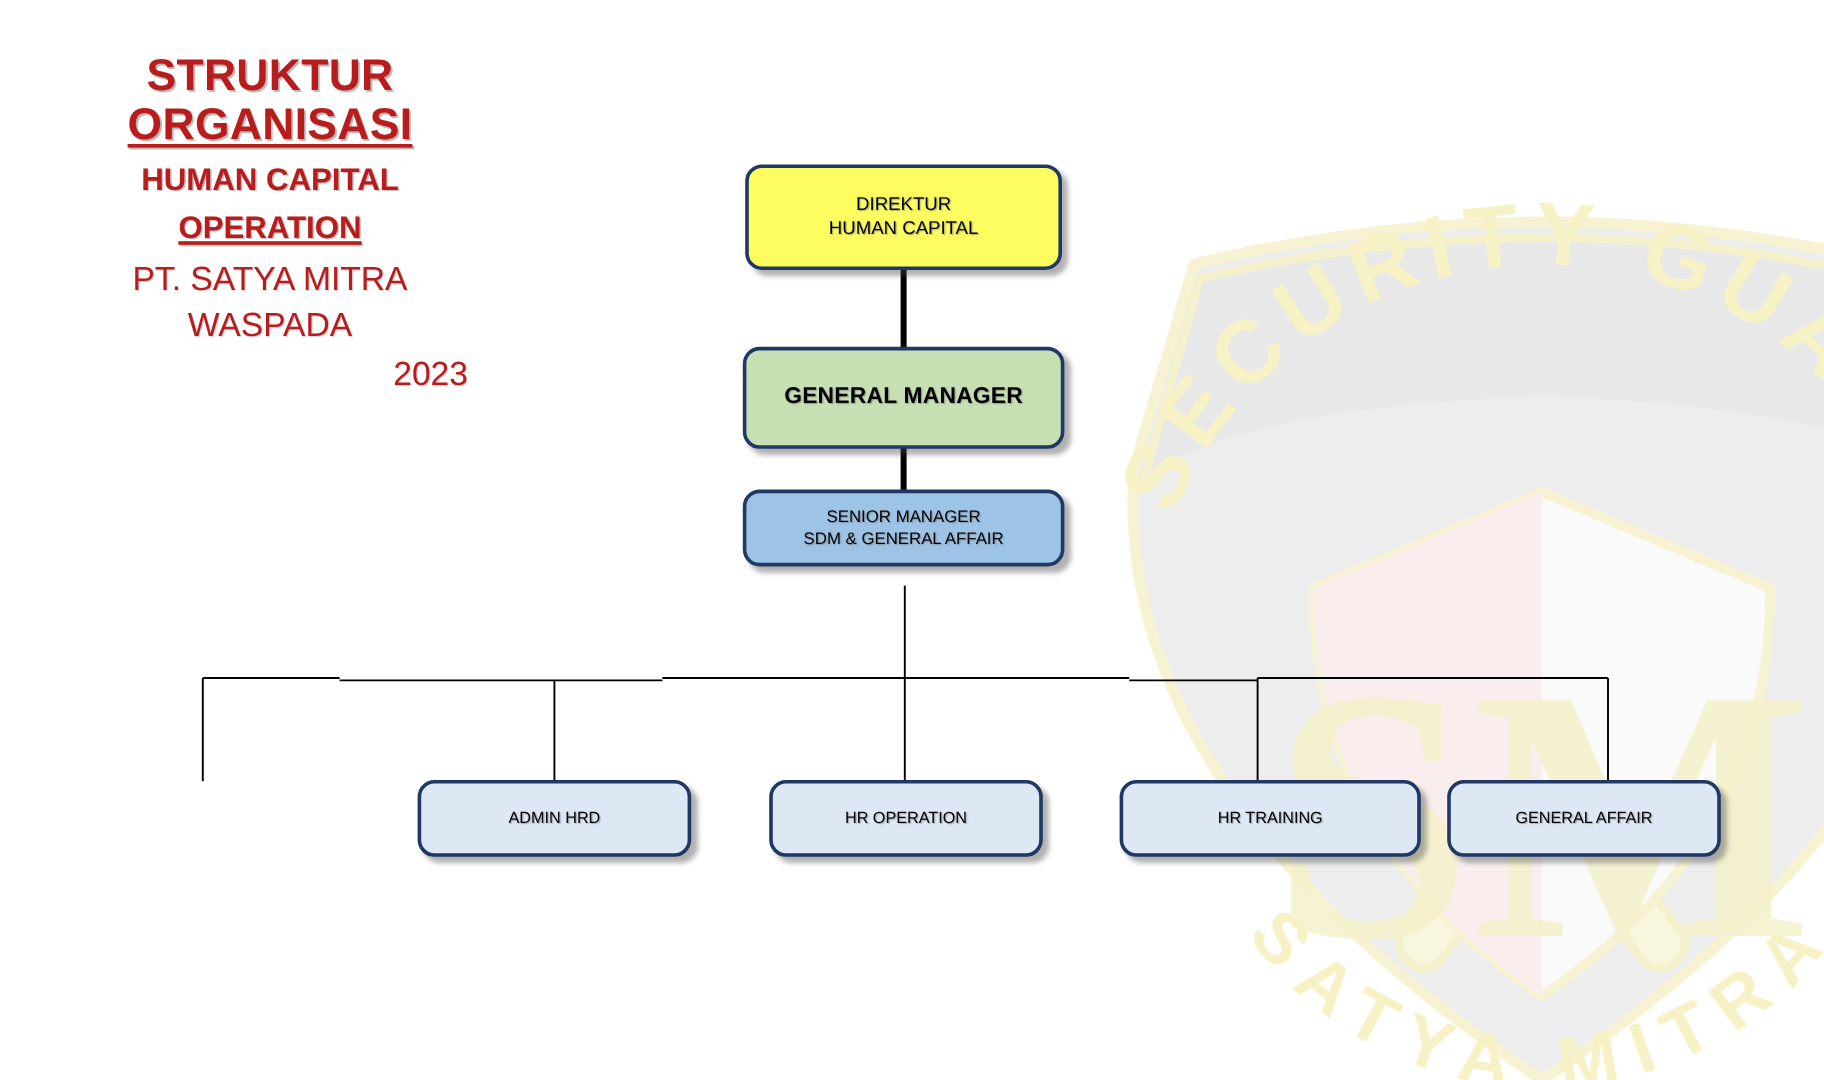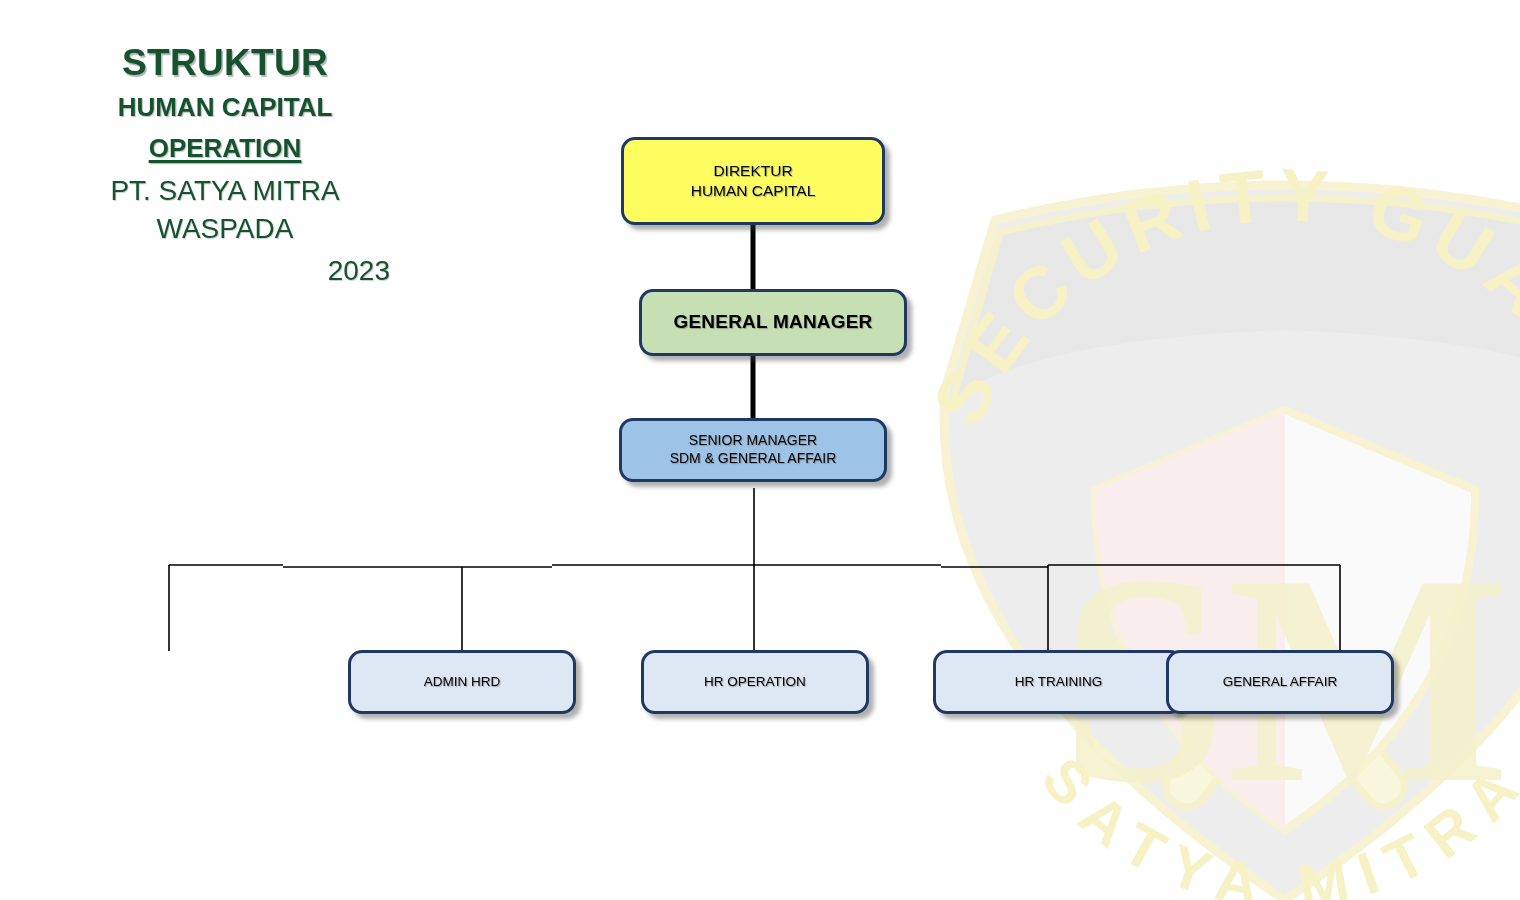--- a/index.html
+++ b/index.html
@@ -25,21 +25,21 @@
     opacity:1;
   }
   #watermark svg{display:block;width:100%;height:100%;}
 
   
   #titleblock{
     position:absolute;
     left:60px; top:42px;
     width:330px;
     text-align:center;
-    color:#14532d;
+    color:#b91c1c;
   }
   .t-big{
     font-size:37px;
     font-weight:bold;
     line-height:1.12;
     letter-spacing:0.3px;
     text-shadow:1.5px 1.5px 1px rgba(120,120,120,.55);
   }
   .t-big.u{
     text-decoration:underline;
@@ -92,43 +92,42 @@
     padding:0 6px;
   }
 
   #node-direktur{
     left:621px; top:137px; width:264px; height:88px;
     background:#FDFD60;
   }
   #node-direktur .lbl{font-size:15.5px;font-weight:normal;}
 
   #node-gm{
-    left:619px; top:289px; width:268px; height:67px;
+    left:619px; top:289px; width:268px; height:85px;
     background:#C6E0B4;
-    margin-left:20px;
   }
   #node-gm .lbl{font-size:19px;font-weight:bold;letter-spacing:.2px;}
 
   #node-sm{
-    left:619px; top:418px; width:268px; height:64px;
+    left:619px; top:408px; width:268px; height:64px;
     background:#9DC3E6;
   }
   #node-sm .lbl{font-size:14px;font-weight:normal;}
 
   .leaf{
     top:650px; height:64px;
     background:#DEE8F5;
   }
   .leaf .lbl{font-size:13.5px;font-weight:normal;}
 
   #leaf-0{left:56px;  width:228px;}
   #leaf-1{left:348px; width:228px;}
   #leaf-2{left:641px; width:228px;}
   #leaf-3{left:933px; width:251px;}
-  #leaf-4{left:1166px;width:228px;}
+  #leaf-4{left:1206px;width:228px;}
 </style>
 </head>
 <body>
 
 <div id="stage">
 
   <div id="watermark">
     <svg viewBox="0 0 760 800" xmlns="http://www.w3.org/2000/svg">
       <defs>
         <path id="arcTop" d="M 60 330 A 330 330 0 0 1 700 330" fill="none"></path>
@@ -174,20 +173,21 @@
         <textPath href="#arcTop" startOffset="50%" text-anchor="middle">SECURITY GUARD</textPath>
       </text>
       <text font-family="'Liberation Sans', sans-serif" font-size="60" font-weight="bold" letter-spacing="16" fill="#F7F1C6">
         <textPath href="#arcBot" startOffset="50%" text-anchor="middle">SATYA MITRA</textPath>
       </text>
     </svg>
   </div>
 
   <div id="titleblock">
     <div class="t-big">STRUKTUR</div>
+    <div class="t-big u">ORGANISASI</div>
     <div class="t-mid">HUMAN CAPITAL</div>
     <div class="t-mid u">OPERATION</div>
     <div class="t-small">PT. SATYA MITRA WASPADA</div>
     <div class="t-small" style="margin-top:4px;text-align:right;">2023</div>
   </div>
 
   <svg id="lines" viewBox="0 0 1520 900" xmlns="http://www.w3.org/2000/svg">
 
     <line x1="753" y1="225" x2="753" y2="290" stroke="#000" stroke-width="5"></line>
 

